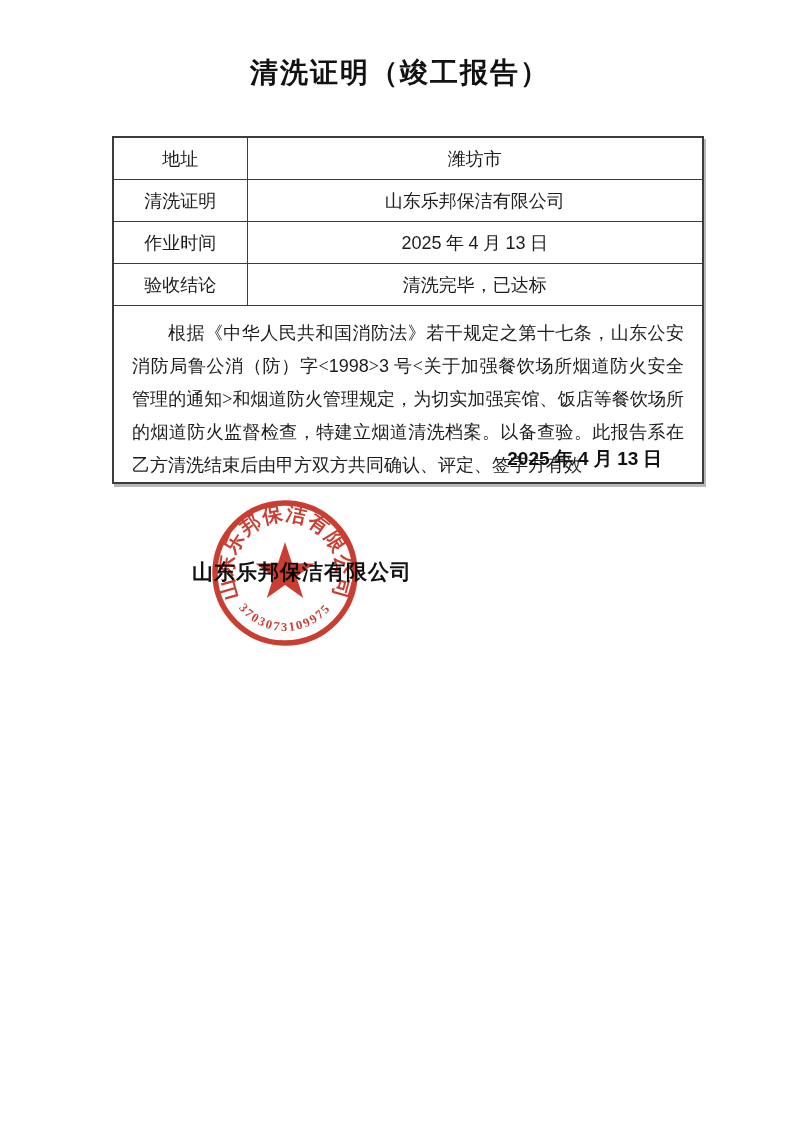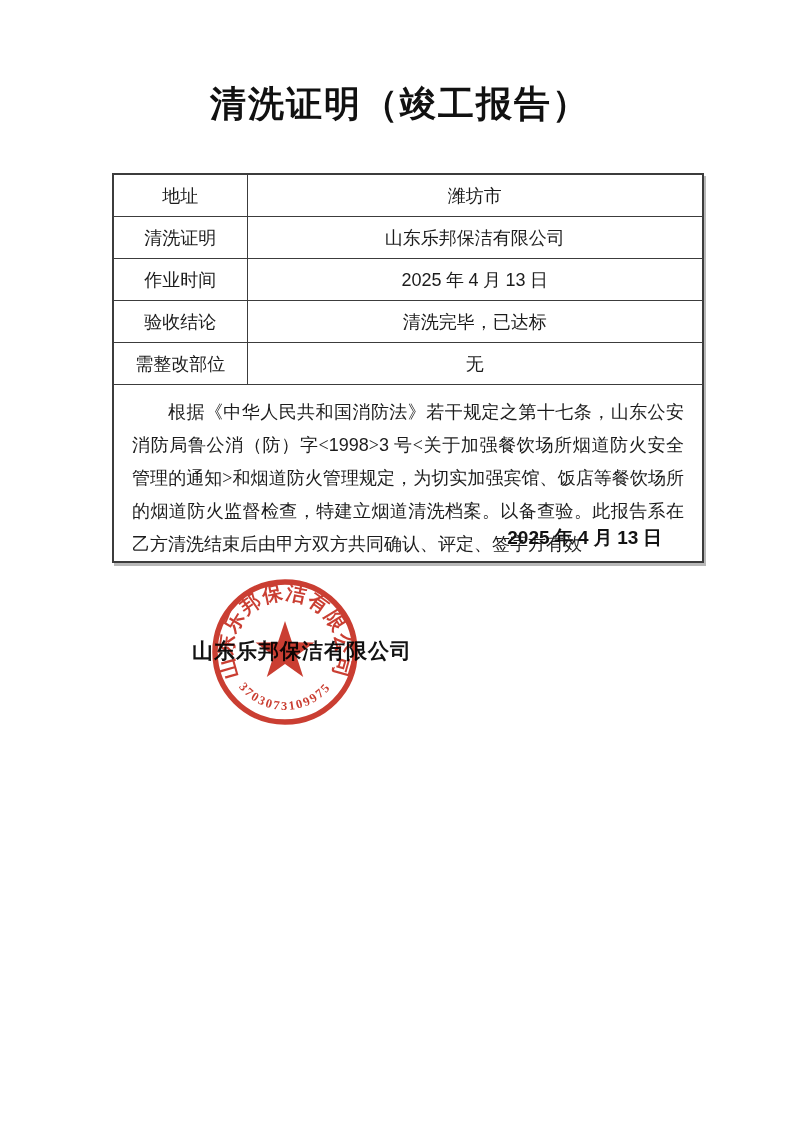--- a/index.html
+++ b/index.html
@@ -3,22 +3,22 @@
 <meta charset="utf-8">
 <style>
   html,body{margin:0;padding:0;}
   body{
     width:800px;height:1131px;background:#ffffff;
     font-family:"Liberation Serif","DejaVu Serif",serif;
     color:#1c1c1c;position:relative;overflow:hidden;
   }
   .page{position:relative;width:800px;height:1131px;}
   .doc-title{
-    margin:0;padding-top:80px;text-align:center;
-    font-size:36px;font-weight:bold;letter-spacing:2px;color:#111;
+    margin:0;padding-top:54px;text-align:center;
+    font-size:28px;font-weight:bold;letter-spacing:2px;color:#111;
   }
   table.report{
     border-collapse:collapse;table-layout:fixed;
     margin:44px 0 0 112px;width:590px;
     box-shadow:2px 3px 0 #b8b8b8;
     border:2px solid #3c3c3c;
   }
   table.report td{
     border:1px solid #3c3c3c;
     text-align:center;vertical-align:middle;
@@ -73,24 +73,20 @@
       </tr>
       <tr>
         <td class="lbl">作业时间</td>
         <td colspan="3" class="val mixed-num"><span class="num">2025</span> 年 <span class="num">4</span> 月 <span class="num">13</span> 日</td>
       </tr>
       <tr>
         <td class="lbl">验收结论</td>
         <td colspan="3" class="val">清洗完毕，已达标</td>
       </tr>
       <tr>
-        <td class="lbl">需整改部位</td>
-        <td colspan="3" class="val">无</td>
-      </tr>
-      <tr>
         <td colspan="4" class="bigcell">
           <p class="statement mixed-num">根据《中华人民共和国消防法》若干规定之第十七条，山东公安消防局鲁公消（防）字&lt;<span class="num">1998</span>&gt;<span class="num">3</span> 号&lt;关于加强餐饮场所烟道防火安全管理的通知&gt;和烟道防火管理规定，为切实加强宾馆、饭店等餐饮场所的烟道防火监督检查，特建立烟道清洗档案。以备查验。此报告系在乙方清洗结束后由甲方双方共同确认、评定、签字方有效</p>
 
           <div class="company-line">山东乐邦保洁有限公司</div>
 
           <svg class="seal" viewBox="0 0 300 300" xmlns="http://www.w3.org/2000/svg">
             <defs>
               <path id="ringPath" d="M 59.07 202.5 A 105 105 0 1 1 240.93 202.5" fill="none"></path>
               <path id="codePath" d="M 49.54 208 A 116 116 0 0 0 250.46 208" fill="none"></path>
             </defs>

